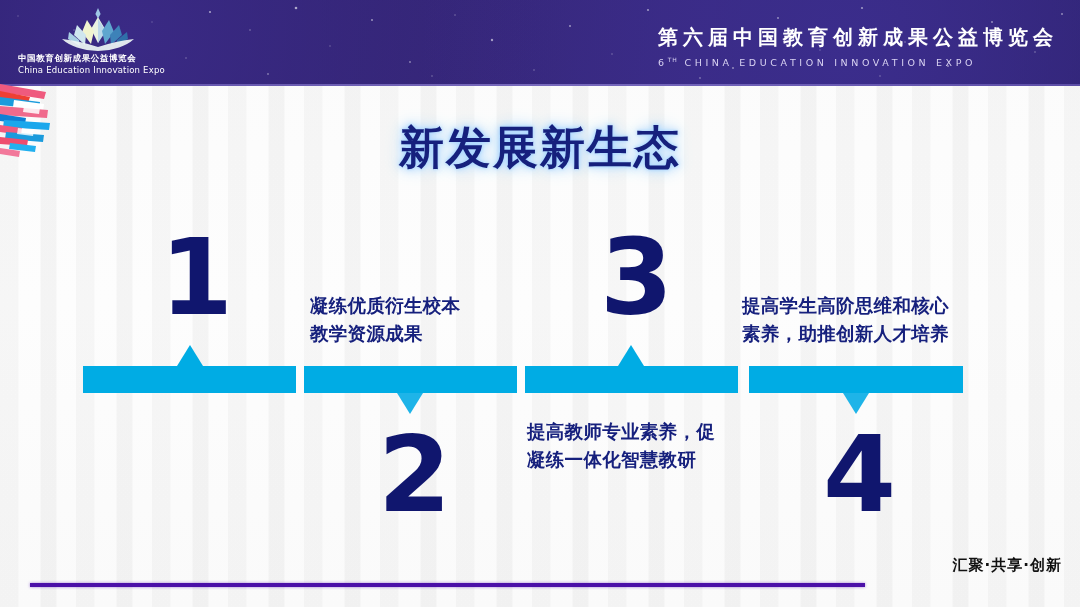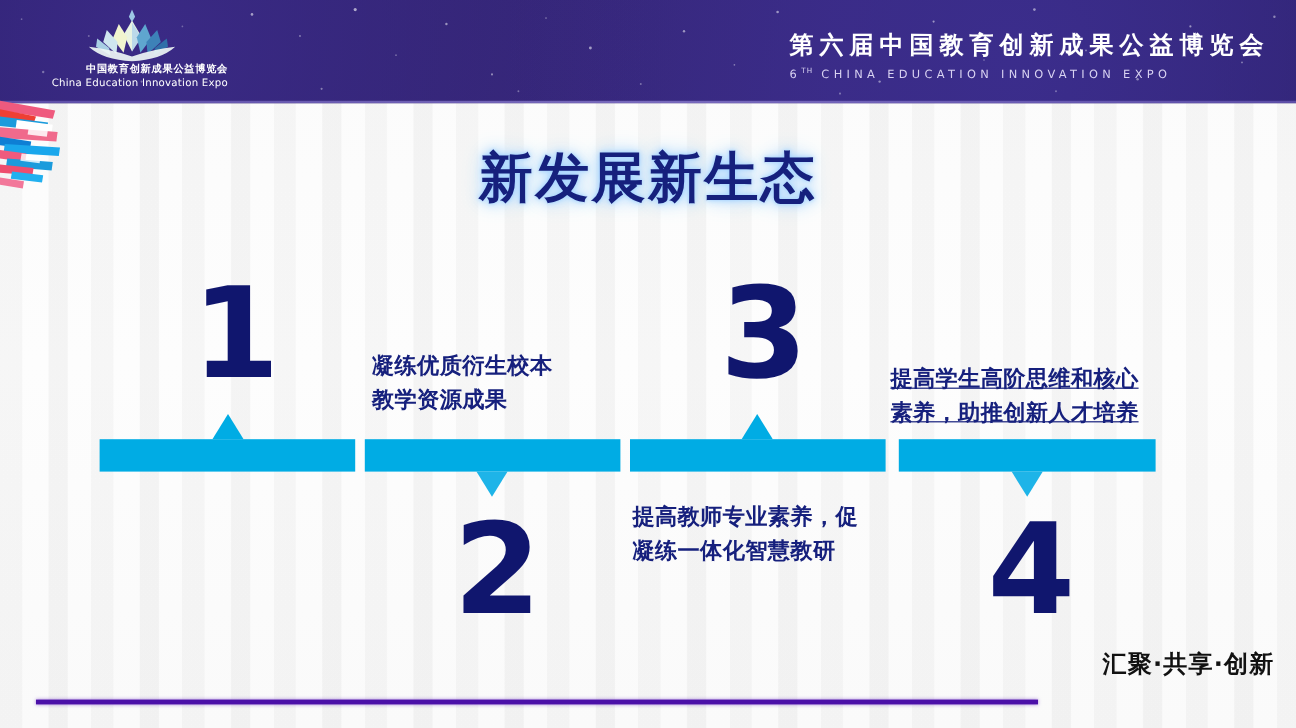--- a/index.html
+++ b/index.html
@@ -38,22 +38,22 @@
   }
   #starfield { position:absolute; inset:0; }
   #header-bottom-edge {
     position:absolute; left:0; bottom:0; width:1080px; height:2px;
     background:linear-gradient(90deg,#6a5bb5,#8d7fd0,#6a5bb5);
     opacity:.75;
   }
 
   
   #logo-block {
-    position:absolute; left:30px; top:5px; width:160px; height:78px;
-    text-align:right;
+    position:absolute; left:18px; top:5px; width:160px; height:78px;
+    text-align:left;
   }
   #logo-mark { width:100%; height:48px; display:block; }
   .logo-cn {
     font-size:8.5px; color:#ffffff; letter-spacing:.6px;
     font-weight:700; line-height:11px; white-space:nowrap;
   }
   .logo-en {
     font-size:8.5px; color:#ffffff; letter-spacing:.2px;
     line-height:12px; white-space:nowrap;
   }
@@ -114,22 +114,22 @@
     white-space:pre-line;
   }
 
   
   #footer-rule {
     position:absolute; left:30px; top:583px; width:835px; height:4px;
     background:#4b10a8;
     box-shadow:0 0 3px rgba(90,20,190,.55);
   }
   #footer-slogan {
-    position:absolute; right:18px; top:540px;
-    font-size:20px; font-weight:700; color:#111111;
+    position:absolute; right:18px; top:556px;
+    font-size:15px; font-weight:700; color:#111111;
     letter-spacing:1px; white-space:nowrap;text-align:right;
   }
 </style>
 </head>
 <body>
 
 <div id="slide">
 
   <div id="header">
 
@@ -232,20 +232,20 @@
 
     <div class="bar" style="left:525px; width:213px;"></div>
     <div class="arrow-up" style="left:618px;"></div>
     <div class="num" style="left:600px; top:228px;">3</div>
     <div class="cap" style="left:527px; top:418px;">提高教师专业素养，促
 凝练一体化智慧教研</div>
 
     <div class="bar" style="left:749px; width:214px;"></div>
     <div class="arrow-down" style="left:843px;"></div>
     <div class="num" style="left:823px; top:425px;">4</div>
-    <div class="cap" style="left:742px; top:303px;text-decoration:underline;">提高学生高阶思维和核心
+    <div class="cap" style="left:742px; top:292px;">提高学生高阶思维和核心
 素养，助推创新人才培养</div>
   </div>
 
   <div id="footer-rule"></div>
   <div id="footer-slogan">汇聚·共享·创新</div>
 
 </div>
 
 </body></html>

